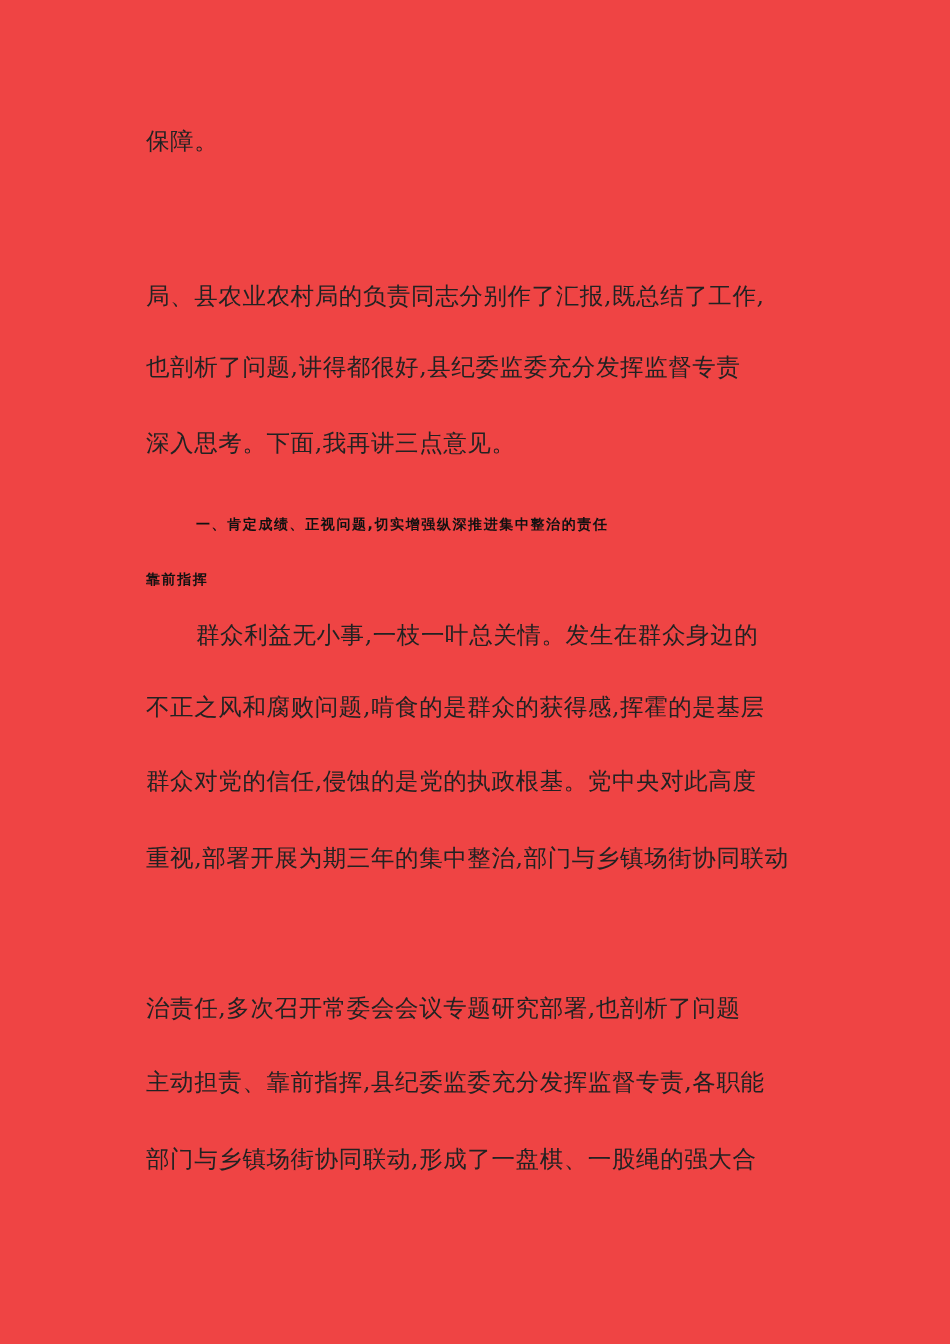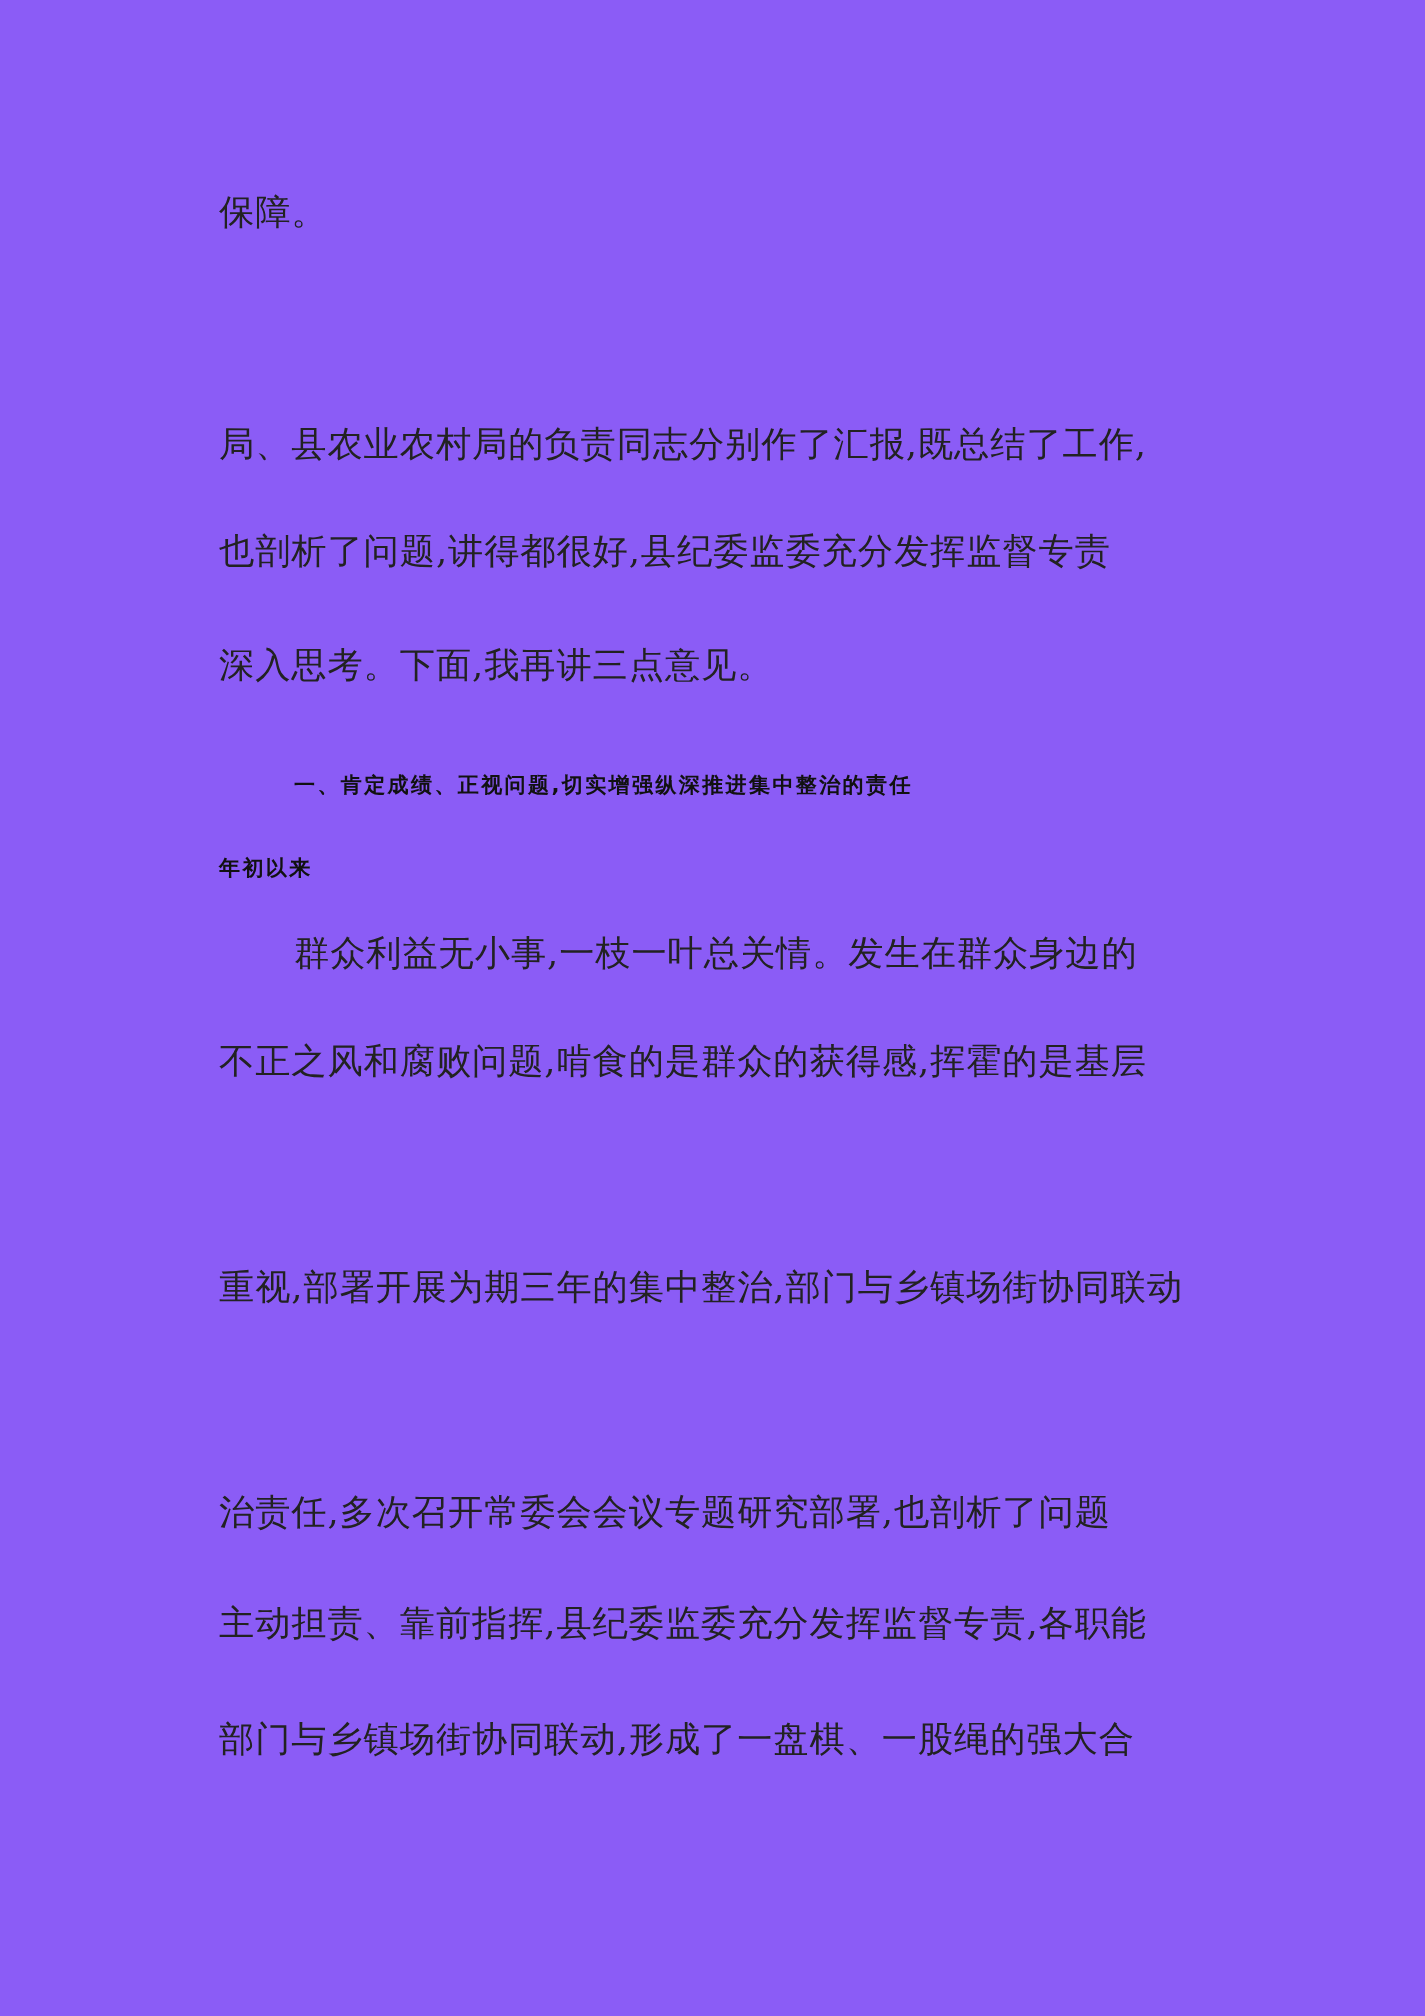--- a/index.html
+++ b/index.html
@@ -13,21 +13,21 @@
       position: relative;
       overflow: hidden;
       font-family: "DejaVu Serif", "Liberation Serif", serif;
       color: #1a1a1a;
     }
     .page {
       position: absolute;
       left: 0; top: 0;
       width: 950px;
       height: 1344px;
-      background: #8b5cf6;
+      background: #ef4444;
     }
     .line {
       position: absolute;
       left: 146px;
       width: 660px;
       font-size: 23.5px;
       line-height: 30px;
       height: 30px;
       white-space: nowrap;
       letter-spacing: 0.6px;
@@ -47,21 +47,22 @@
 <body>
 
 <div class="page">
   <div class="line" style="top:126px">保障。</div>
 
   <div class="line" style="top:281px">局、县农业农村局的负责同志分别作了汇报,既总结了工作,</div>
   <div class="line" style="top:352px">也剖析了问题,讲得都很好,县纪委监委充分发挥监督专责</div>
   <div class="line" style="top:428px">深入思考。下面,我再讲三点意见。</div>
 
   <div class="line indent heading" style="top:509px">一、肯定成绩、正视问题,切实增强纵深推进集中整治的责任</div>
-  <div class="line heading" style="top:564px">年初以来</div>
+  <div class="line heading" style="top:564px">靠前指挥</div>
 
   <div class="line indent" style="top:620px">群众利益无小事,一枝一叶总关情。发生在群众身边的</div>
   <div class="line" style="top:692px">不正之风和腐败问题,啃食的是群众的获得感,挥霍的是基层</div>
+  <div class="line" style="top:766px">群众对党的信任,侵蚀的是党的执政根基。党中央对此高度</div>
   <div class="line" style="top:843px">重视,部署开展为期三年的集中整治,部门与乡镇场街协同联动</div>
   <div class="line" style="top:993px">治责任,多次召开常委会会议专题研究部署,也剖析了问题</div>
   <div class="line" style="top:1144px">部门与乡镇场街协同联动,形成了一盘棋、一股绳的强大合</div>
   <div class="line" style="top:1067px">主动担责、靠前指挥,县纪委监委充分发挥监督专责,各职能</div>
 </div>
 
 </body></html>

